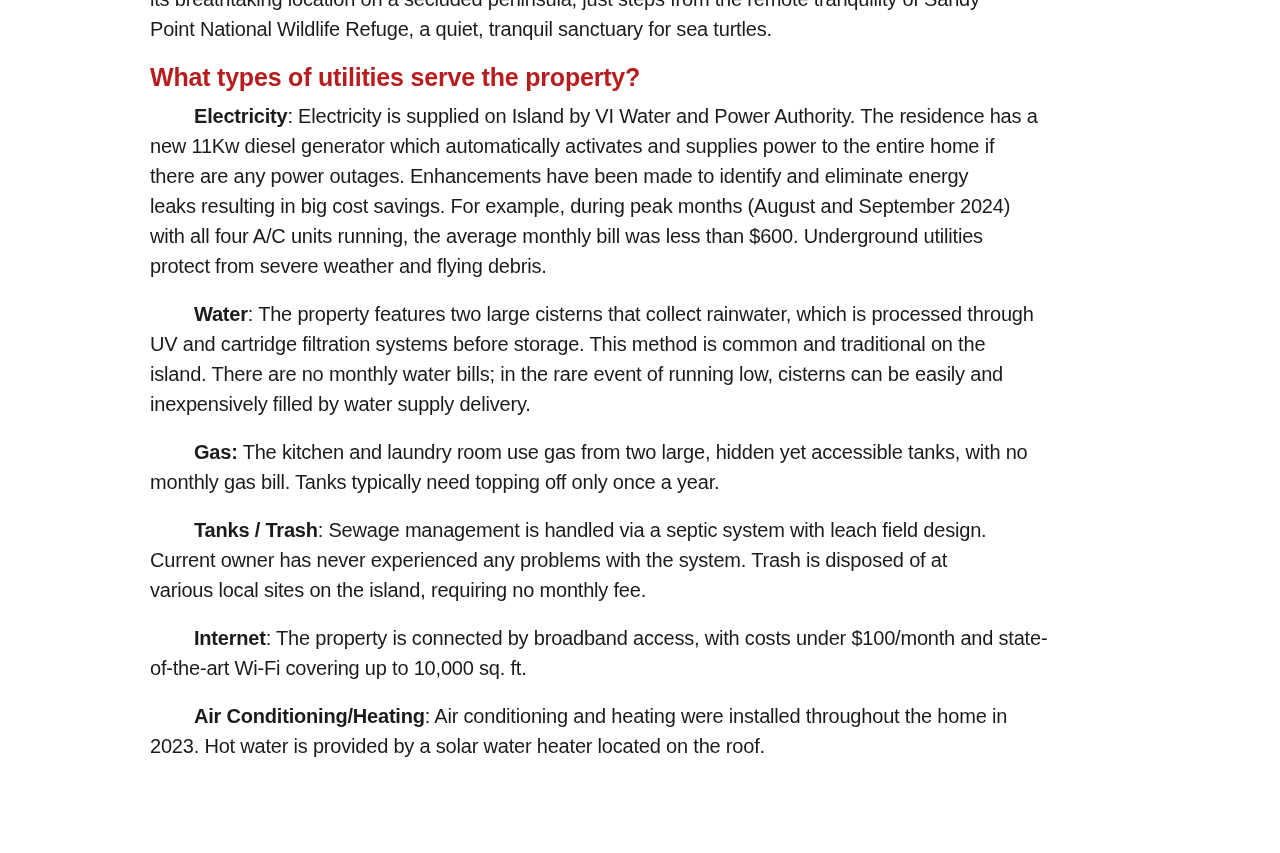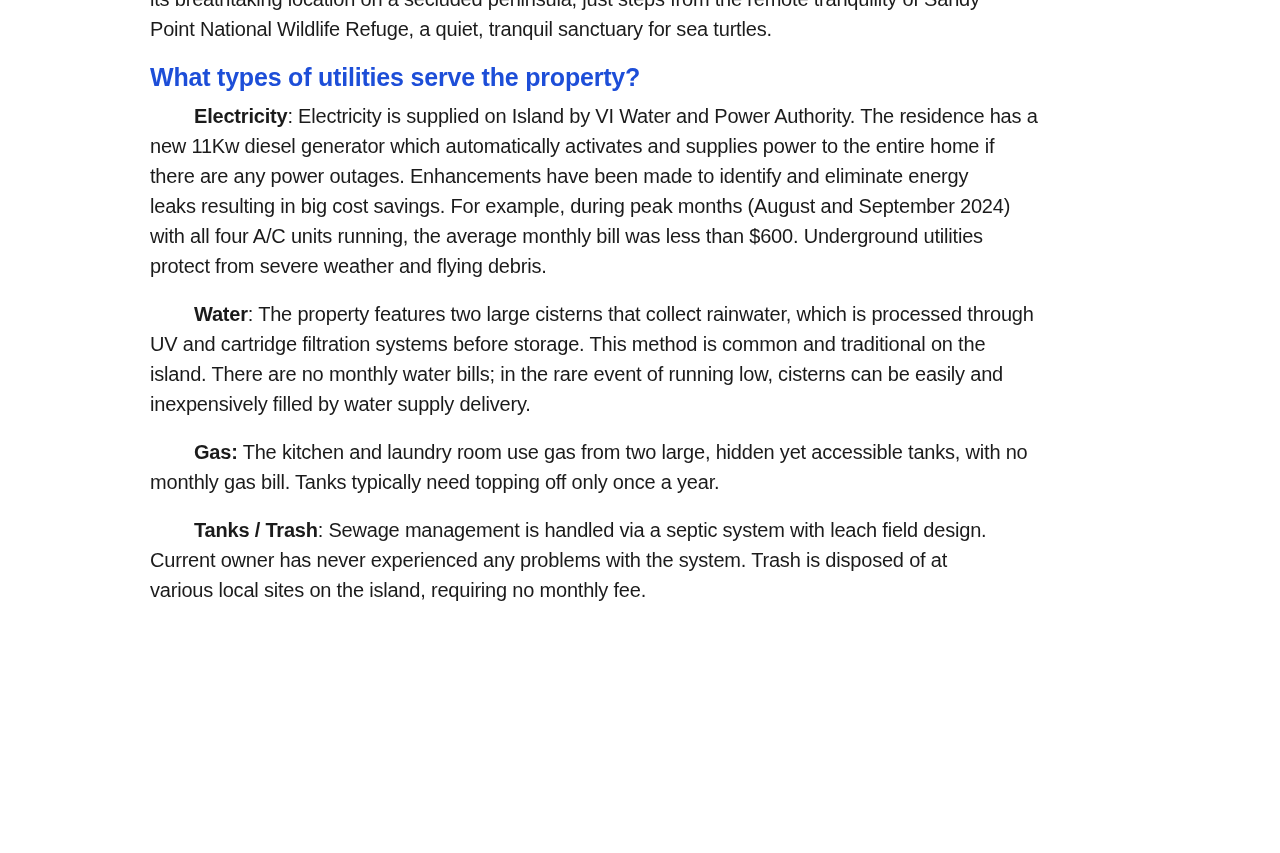--- a/index.html
+++ b/index.html
@@ -24,21 +24,21 @@
     letter-spacing: -0.2px;
   }
   .para .label {
     font-weight: 700;
     margin-left: 44px;
   }
   h1.section-heading {
     font-size: 25px;
     line-height: 30px;
     font-weight: 700;
-    color: #1d4ed8;
+    color: #b91c1c;
     margin: 11px 0 9px 0;
     letter-spacing: -0.2px;
   }
 </style>
 </head>
 <body>
 
 <div class="doc">
 
   <p class="para"><span>its breathtaking location on a secluded peninsula, just steps from the remote tranquility of Sandy
@@ -58,16 +58,20 @@
 island. There are no monthly water bills; in the rare event of running low, cisterns can be easily and
 inexpensively filled by water supply delivery.</span></p>
 
   <p class="para"><span class="label">Gas:</span><span> The kitchen and laundry room use gas from two large, hidden yet accessible tanks, with no
 monthly gas bill. Tanks typically need topping off only once a year.</span></p>
 
   <p class="para"><span class="label">Tanks / Trash</span><span>: Sewage management is handled via a septic system with leach field design.
 Current owner has never experienced any problems with the system. Trash is disposed of at
 various local sites on the island, requiring no monthly fee.</span></p>
 
+  <p class="para"><span class="label">Internet</span><span>: The property is connected by broadband access, with costs under $100/month and state-
+of-the-art Wi-Fi covering up to 10,000 sq. ft.</span></p>
 
 
+  <p class="para"><span class="label">Air Conditioning/Heating</span><span>: Air conditioning and heating were installed throughout the home in
+2023. Hot water is provided by a solar water heater located on the roof.</span></p>
 
 </div>
 
 </body></html>

